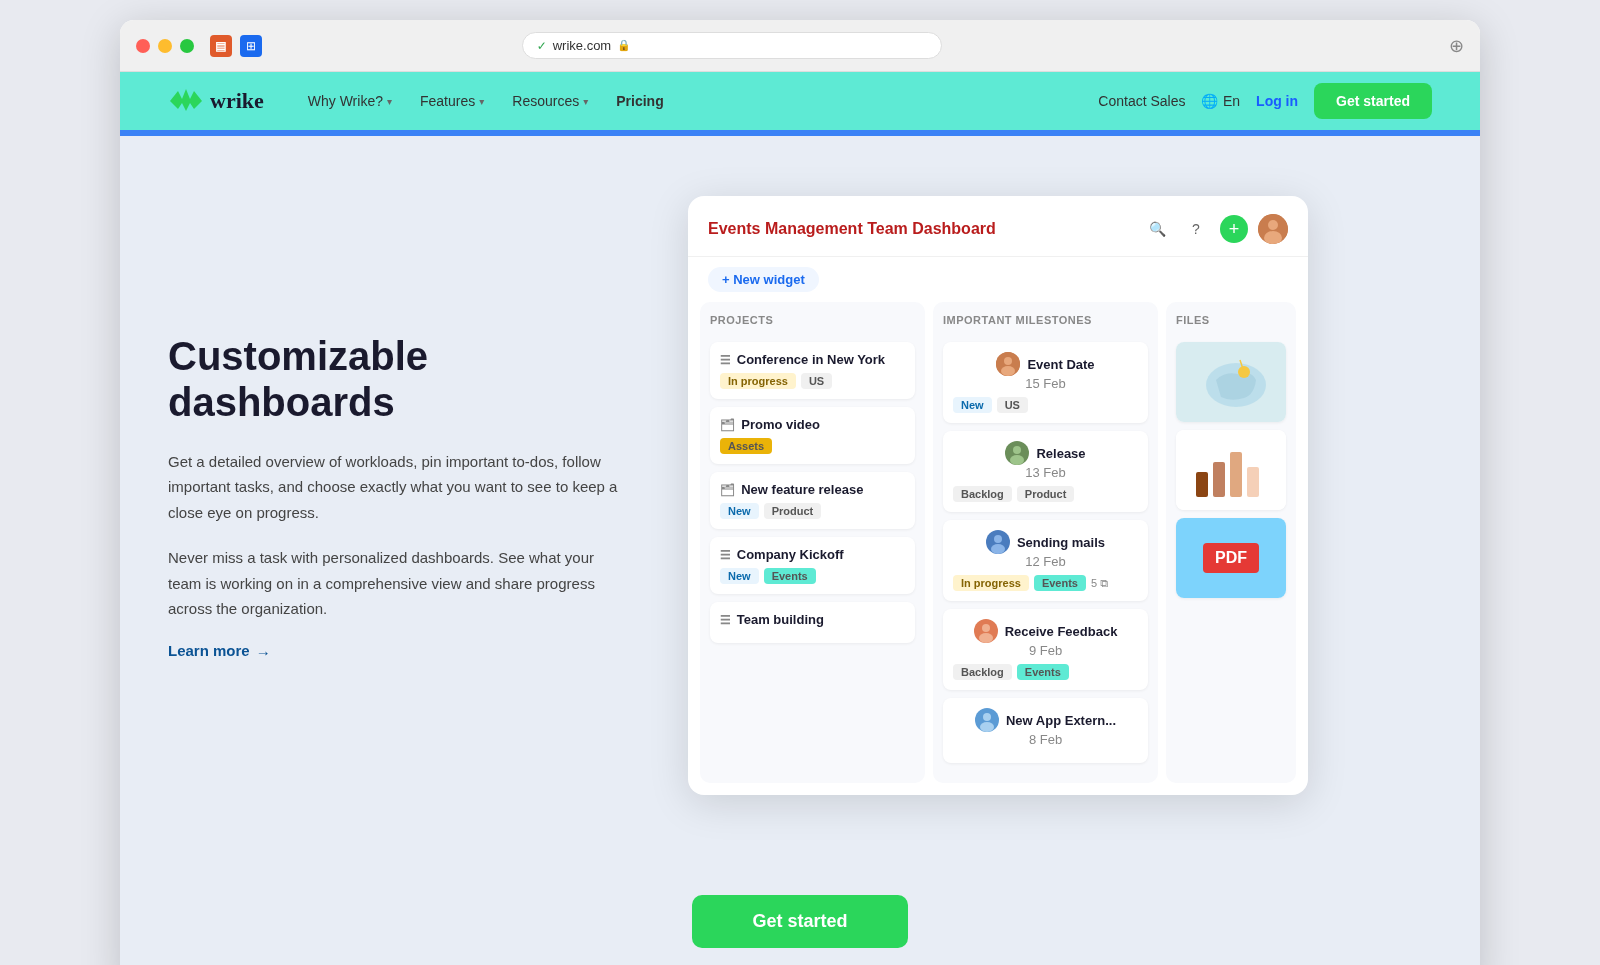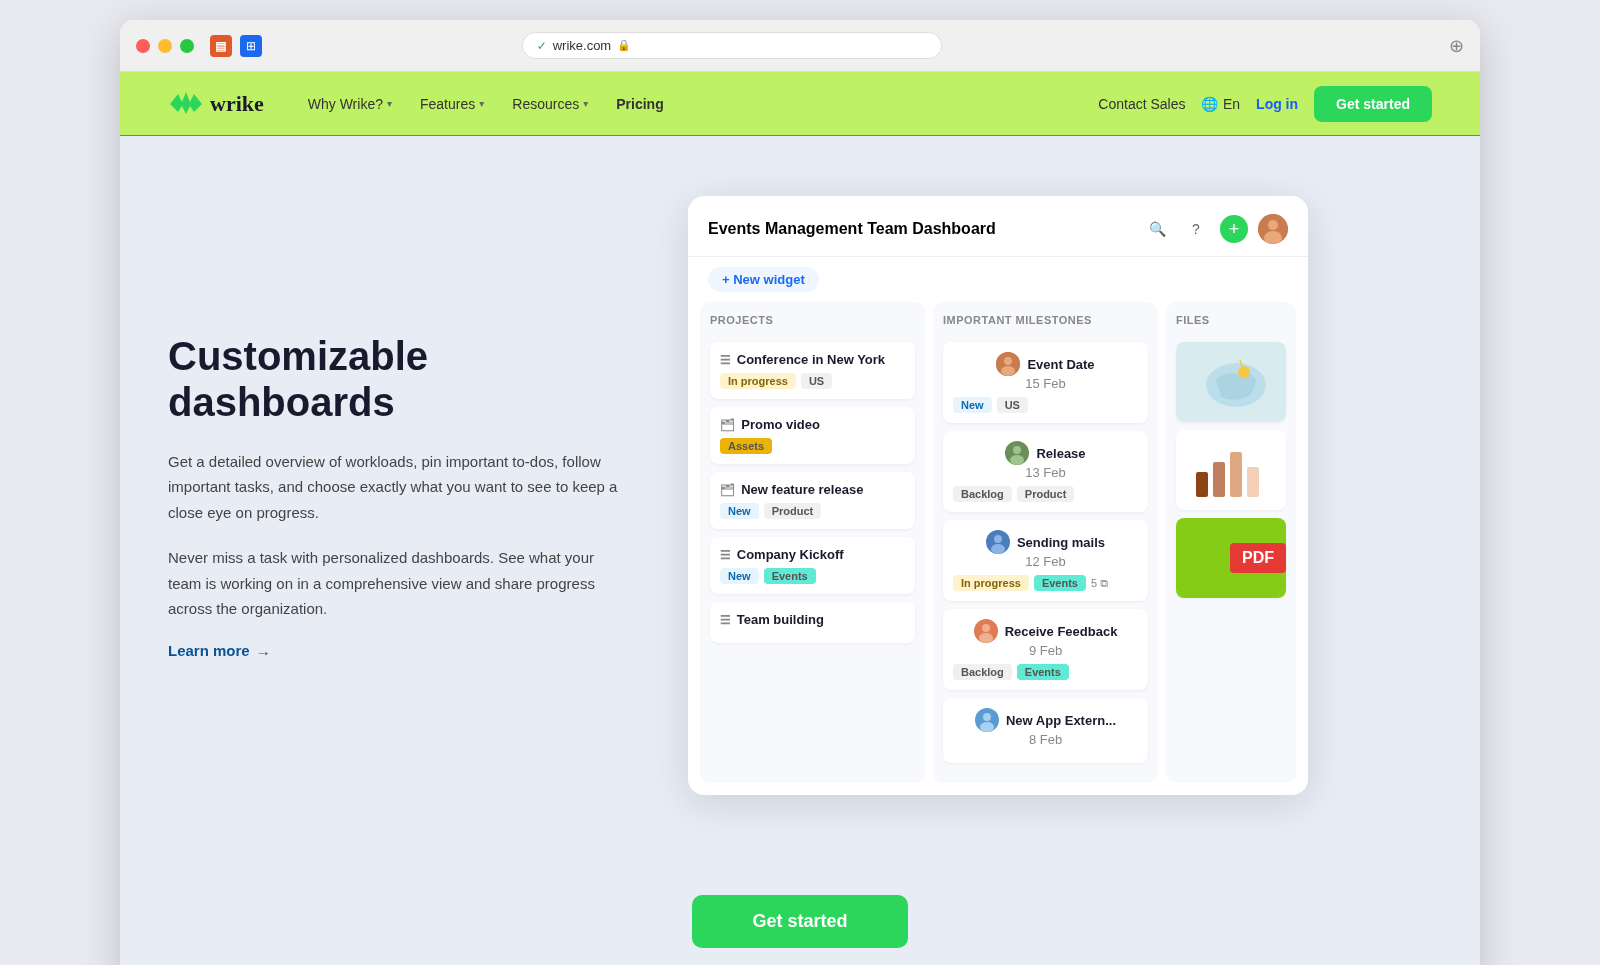--- a/index.html
+++ b/index.html
@@ -54,27 +54,27 @@
       gap: 6px;
       font-size: 13px;
       color: #333;
     }
     .address-bar .check { color: #34a853; font-size: 12px; }
     .address-bar .lock { color: #888; font-size: 11px; }
     .browser-right { margin-left: auto; color: #888; font-size: 18px; cursor: pointer; }
 
     
     .nav {
-      background: #bef264;
+      background: #5eead4;
       padding: 0 48px;
       height: 64px;
       display: flex;
       align-items: center;
       gap: 0;
-      border-bottom: 1px solid #3b82f6;
+      border-bottom: 6px solid #3b82f6;
     }
     .logo {
       display: flex;
       align-items: center;
       gap: 6px;
       margin-right: 32px;
       text-decoration: none;
     }
     .logo-icon {
       width: 36px; height: 28px;
@@ -167,21 +167,21 @@
     .dashboard-header {
       padding: 18px 20px 12px;
       display: flex;
       align-items: center;
       justify-content: space-between;
       border-bottom: 1px solid #f0f0f0;
     }
     .dashboard-title {
       font-size: 16px;
       font-weight: 700;
-      color: #000000;
+      color: #b91c1c;
     }
     .dashboard-header-icons {
       display: flex;
       align-items: center;
       gap: 10px;
     }
     .d-icon {
       width: 28px; height: 28px;
       border-radius: 50%;
       display: flex; align-items: center; justify-content: center;
@@ -329,22 +329,22 @@
       height: 80px;
       display: flex;
       align-items: center;
       justify-content: center;
       overflow: hidden;
     }
     .file-pdf {
       height: 80px;
       display: flex;
       align-items: center;
-      justify-content: flex-end;
-      background: #84cc16;
+      justify-content: center;
+      background: #7dd3fc;
     }
     .pdf-label {
       background: #e53935;
       color: #fff;
       font-weight: 900;
       font-size: 16px;
       padding: 6px 12px;
       border-radius: 4px;
     }
 

